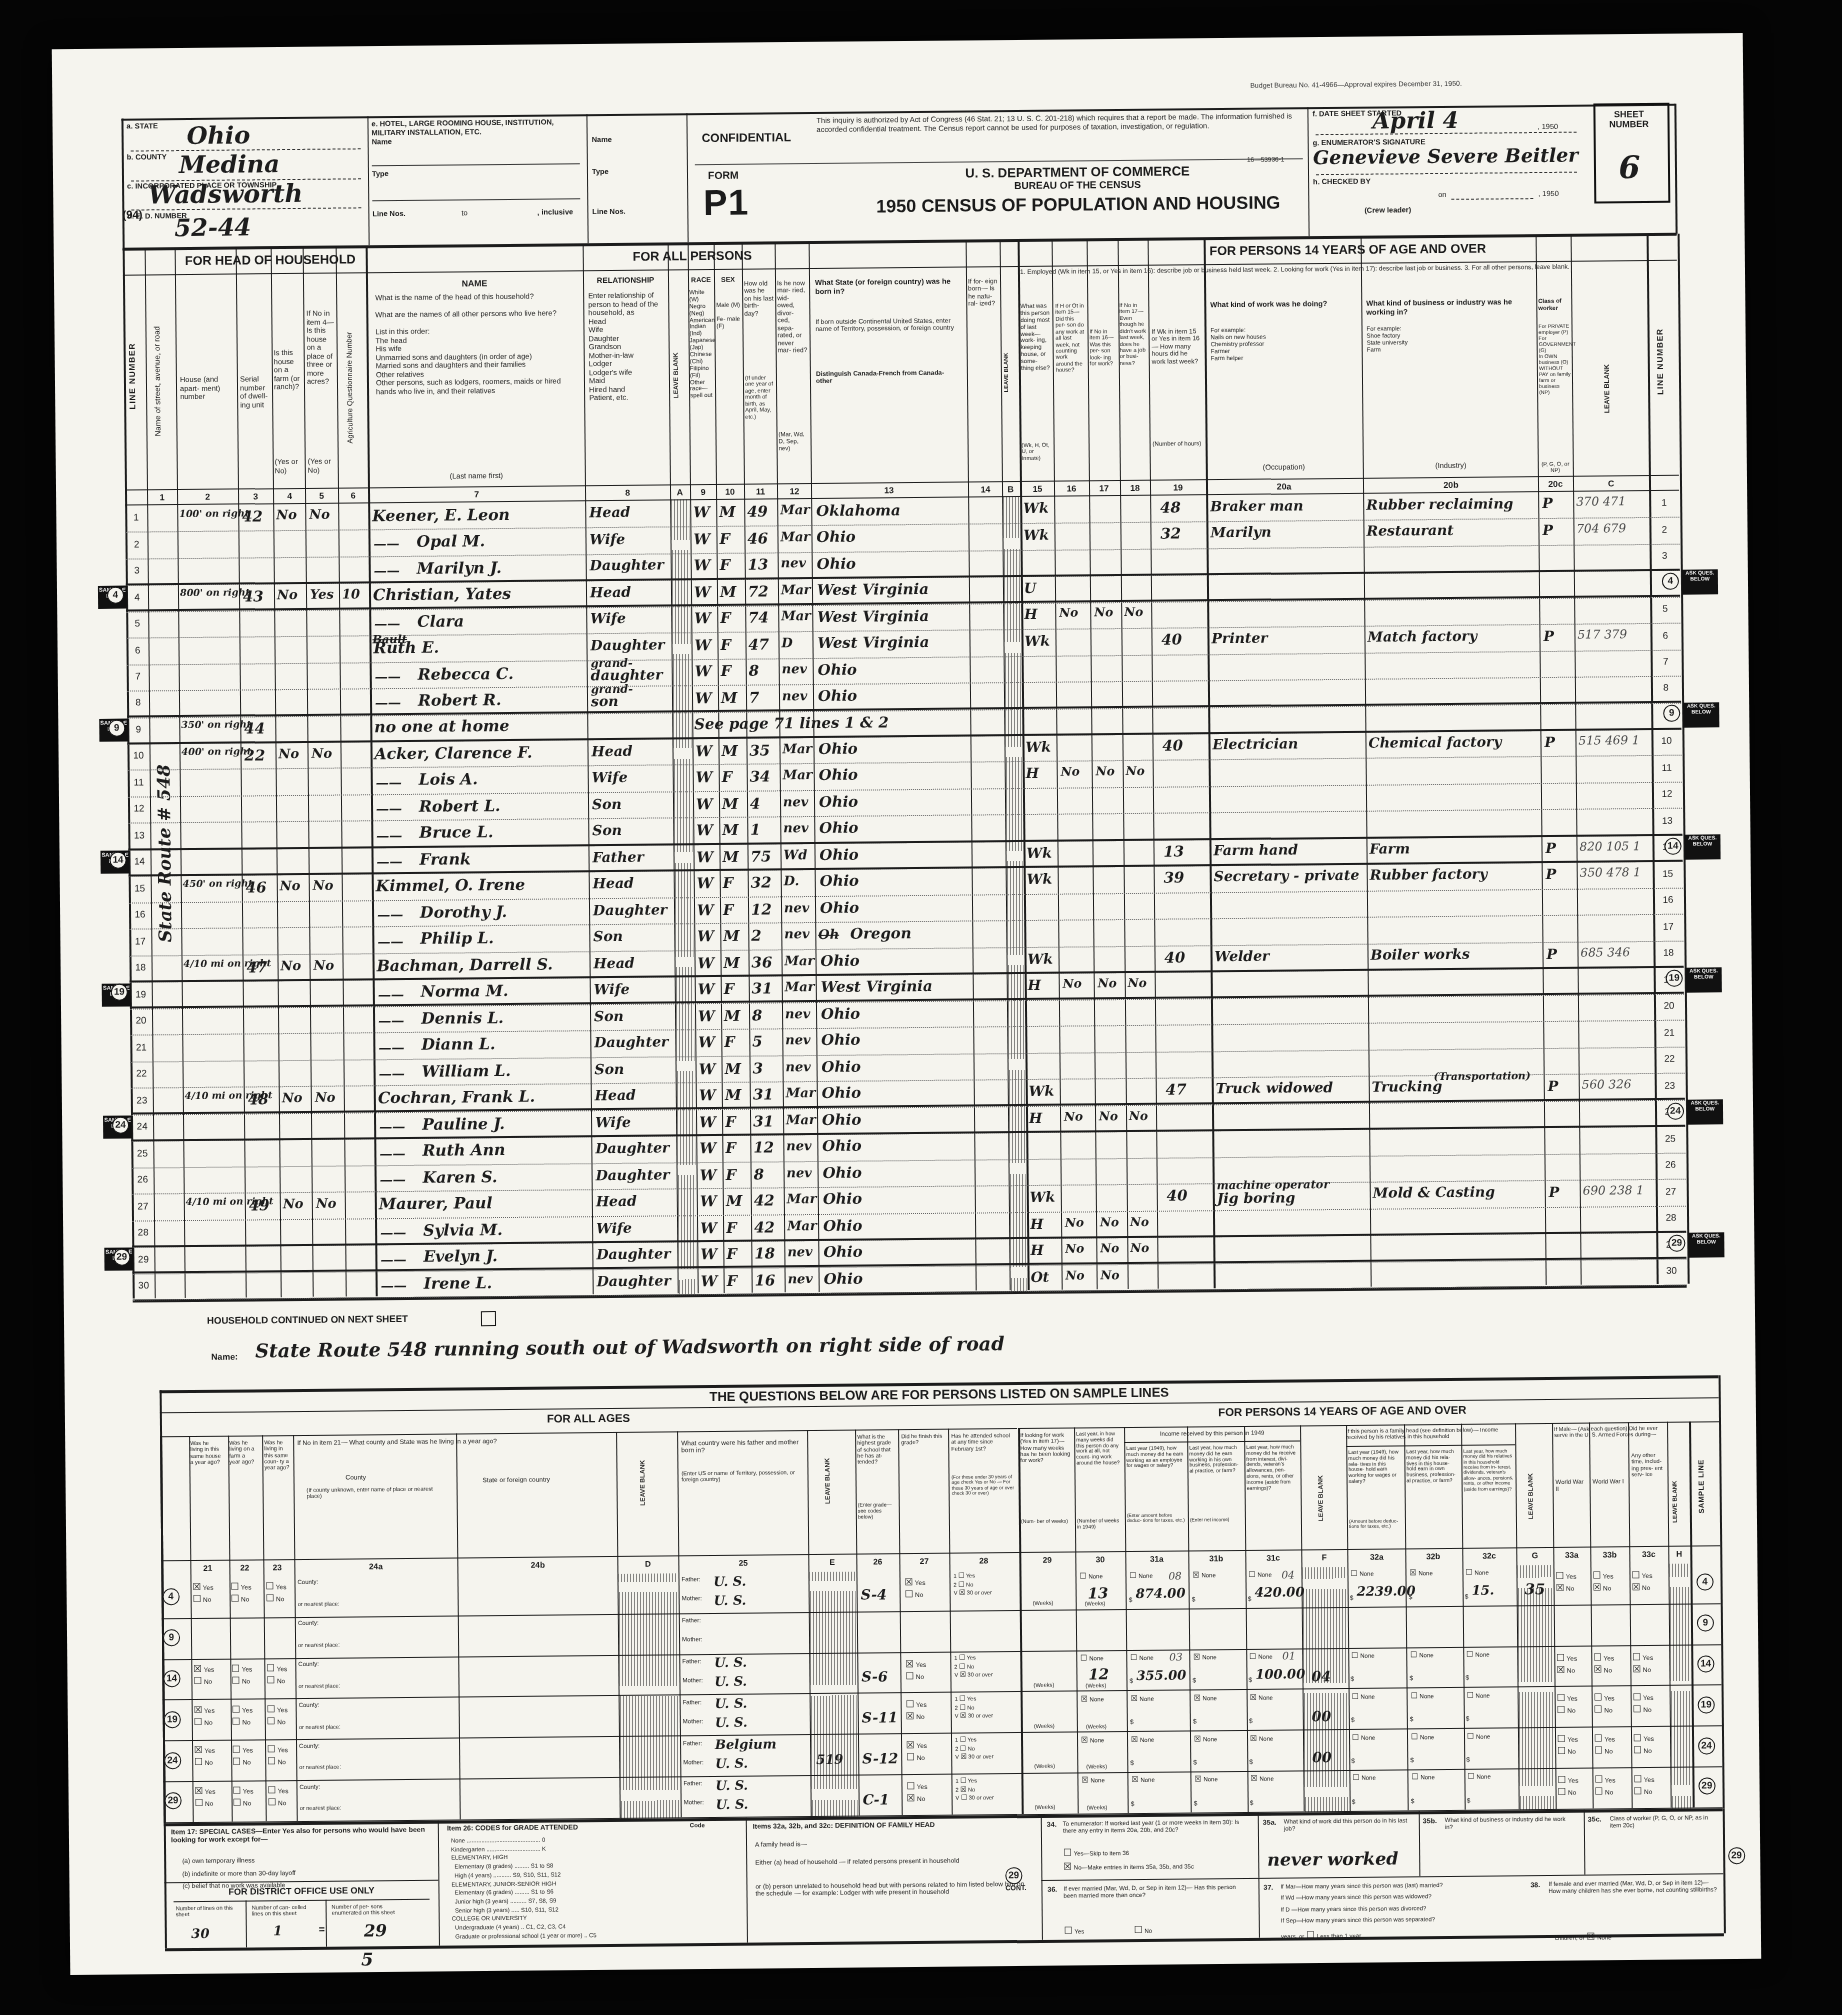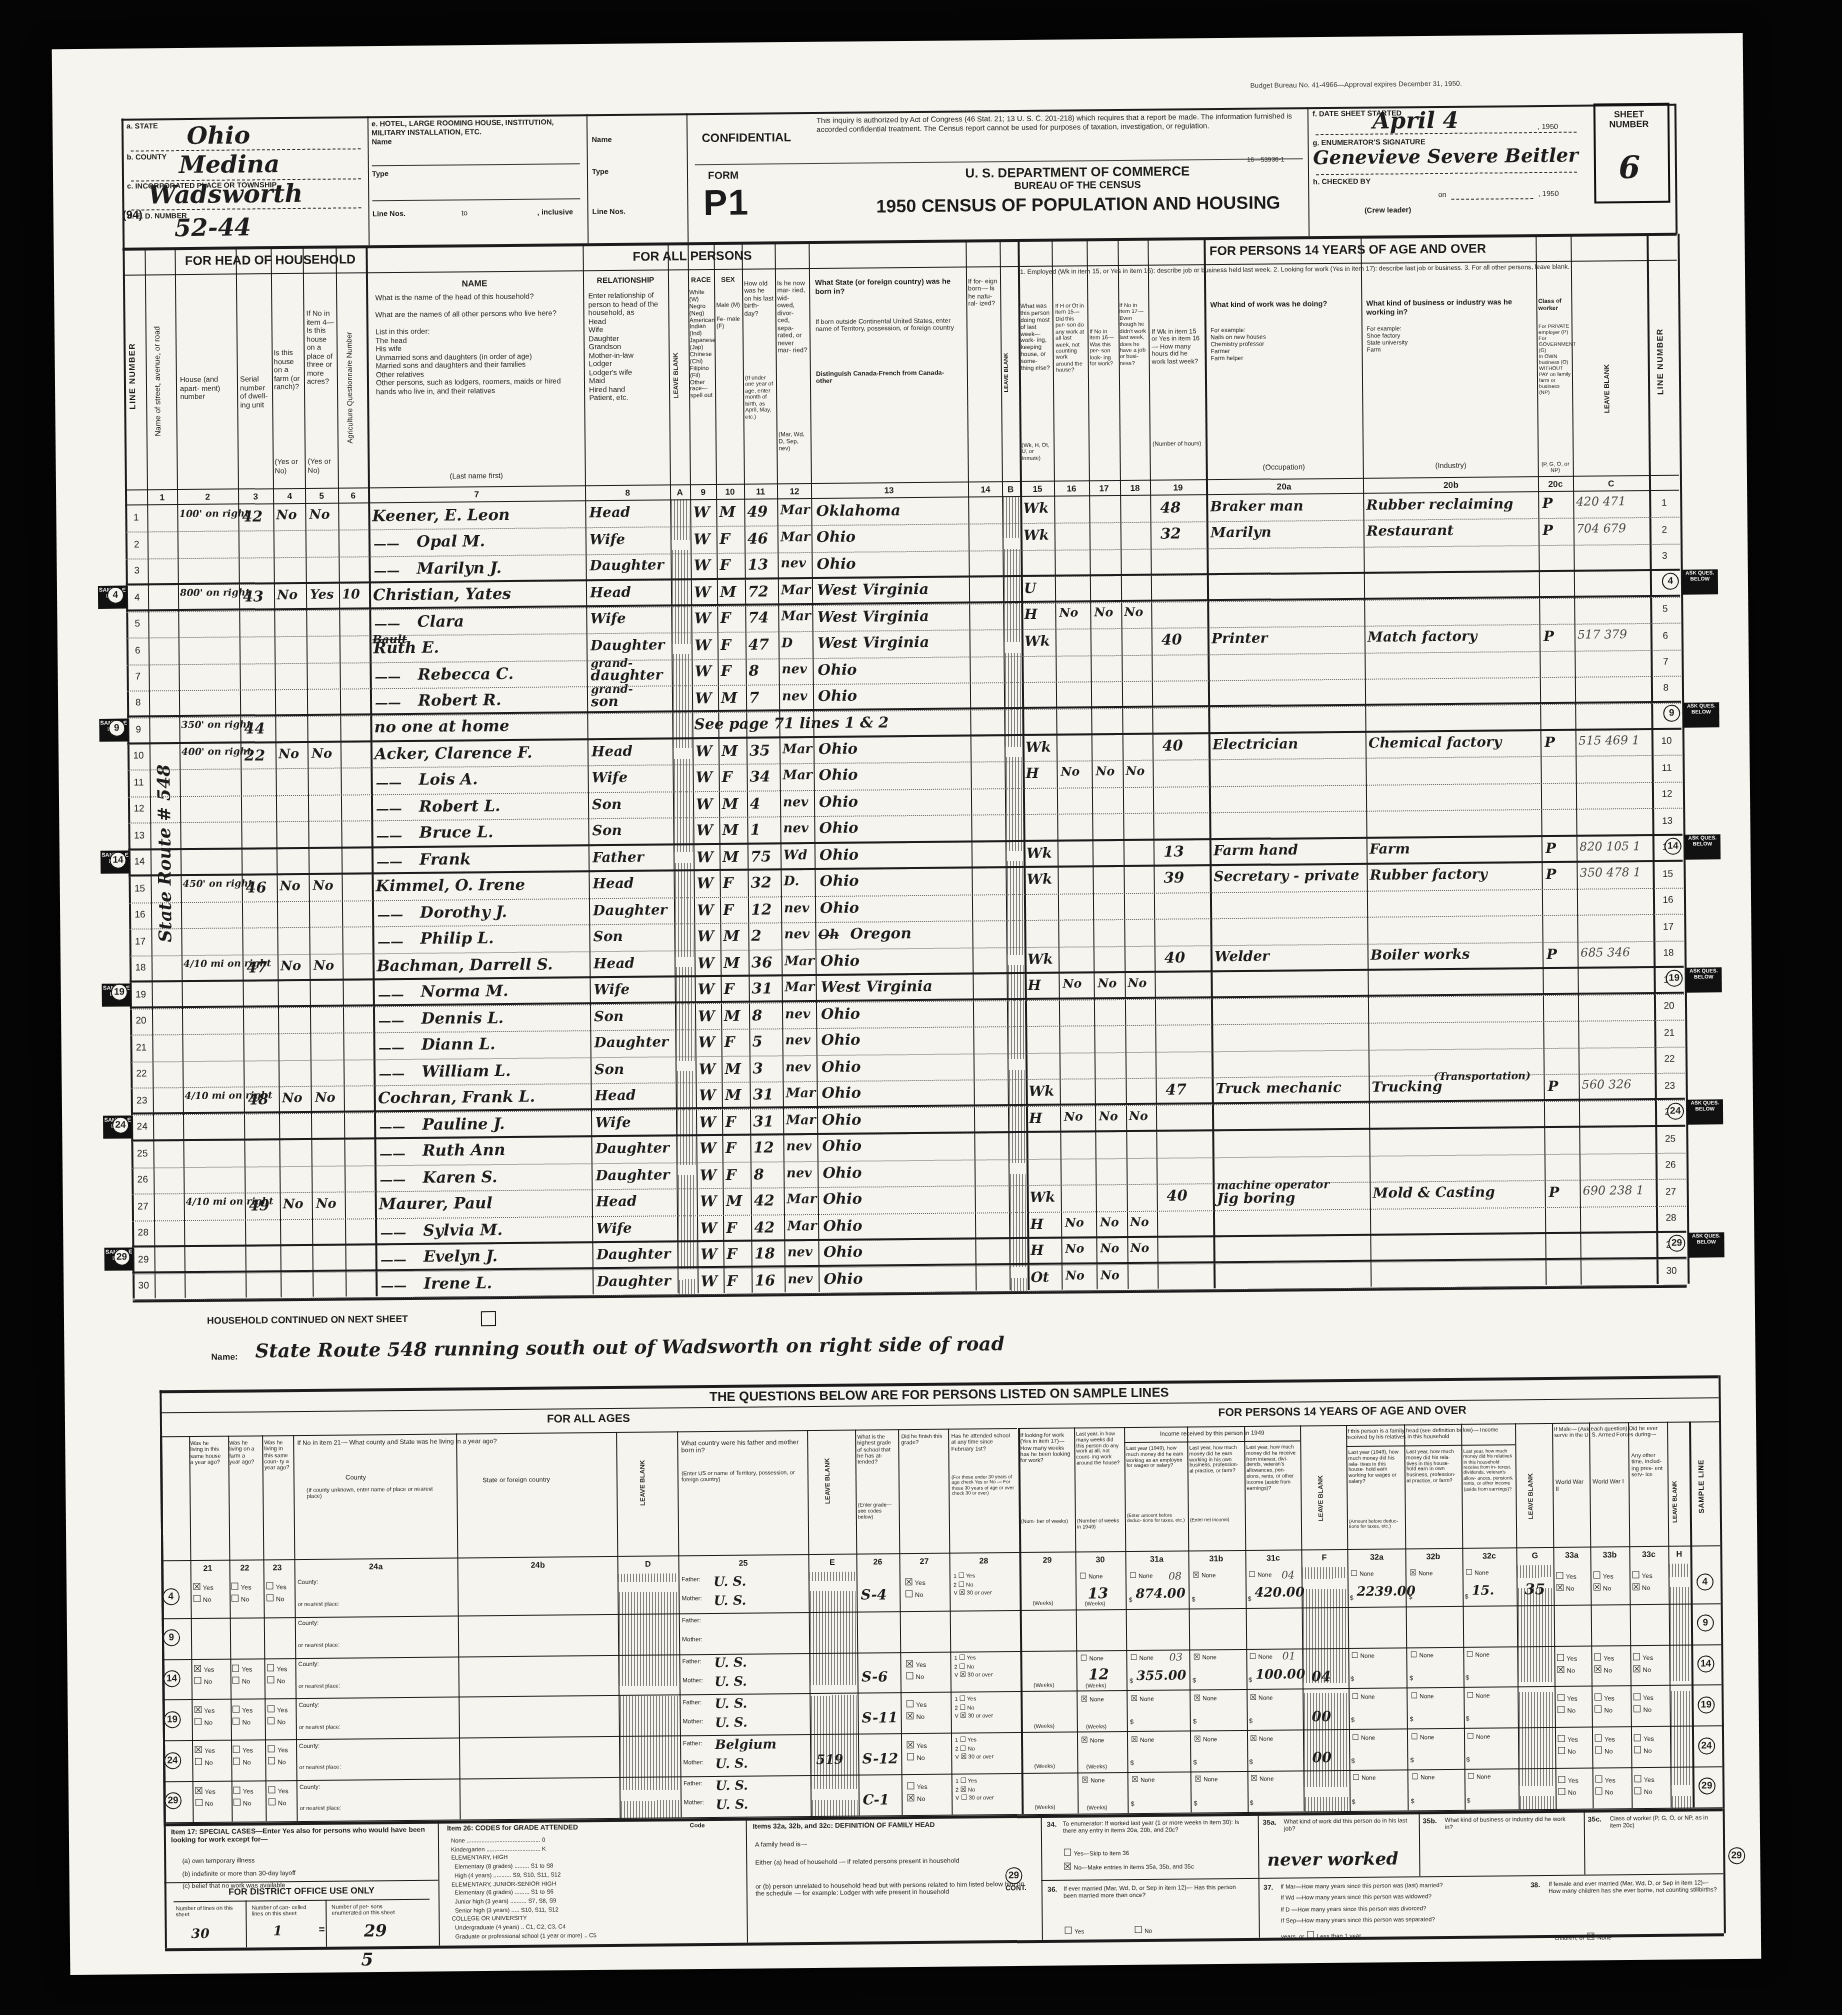--- a/index.html
+++ b/index.html
@@ -254,21 +254,21 @@
       <div class="abs hw" style="left: 698px; top: 501px; width: 22px; height: 26.5px; font-size: 14.8px; white-space: nowrap; overflow: visible;">W</div>
       <div class="abs hw" style="left: 724px; top: 501px; width: 24px; height: 26.5px; font-size: 14.8px; white-space: nowrap; overflow: visible;">M</div>
       <div class="abs hw" style="left: 752px; top: 501px; width: 28px; height: 26.5px; font-size: 14.8px; white-space: nowrap; overflow: visible;">49</div>
       <div class="abs hw" style="left: 785px; top: 501px; width: 30px; height: 26.5px; font-size: 13px; white-space: nowrap; overflow: visible;">Mar</div>
       <div class="abs hw" style="left: 821px; top: 501px; width: 149px; height: 26.5px; font-size: 14.8px; white-space: nowrap;">Oklahoma</div>
       <div class="abs hw" style="left: 1028px; top: 501px; width: 30px; height: 26.5px; font-size: 14px; white-space: nowrap; overflow: visible;">Wk</div>
       <div class="abs hw" style="left: 1165px; top: 501px; width: 52px; height: 26.5px; font-size: 14.8px; white-space: nowrap; overflow: visible;">48</div>
       <div class="abs hw" style="left: 1215px; top: 501px; width: 152px; height: 26.5px; font-size: 14px; white-space: nowrap;">Braker man</div>
       <div class="abs hw" style="left: 1371px; top: 501px; width: 171px; height: 26.5px; font-size: 14px; white-space: nowrap;">Rubber reclaiming</div>
       <div class="abs hw" style="left: 1547px; top: 501px; width: 30px; height: 26.5px; font-size: 14px; white-space: nowrap; overflow: visible;">P</div>
-      <div class="abs pencil" style="left: 1581px; top: 501px; width: 73px; height: 26.5px; font-size: 12px; white-space: nowrap;">420 471</div>
+      <div class="abs pencil" style="left: 1581px; top: 501px; width: 73px; height: 26.5px; font-size: 12px; white-space: nowrap;">370 471</div>
       <div class="abs" style="left: 130px; top: 524px; width: 1554px; height: 26.5px; border-bottom: 0.9px dotted rgb(102, 102, 102);"></div>
       <div class="abs ctr" style="left: 130px; top: 531px; width: 22px; height: 13px; font-size: 9.6px;">2</div>
       <div class="abs ctr" style="left: 1654px; top: 531px; width: 30px; height: 13px; font-size: 9.6px;">2</div>
       <div class="abs hw" style="left: 378px; top: 531px; width: 43px; height: 13px; font-size: 13px;">——</div>
       <div class="abs hw" style="left: 421px; top: 527px; width: 208px; height: 26.5px; font-size: 15.6px; white-space: nowrap;">Opal M.</div>
       <div class="abs hw" style="left: 594px; top: 528px; width: 78px; height: 26.5px; font-size: 14px; white-space: nowrap;">Wife</div>
       <div class="abs hw" style="left: 698px; top: 528px; width: 22px; height: 26.5px; font-size: 14.8px; white-space: nowrap; overflow: visible;">W</div>
       <div class="abs hw" style="left: 724px; top: 528px; width: 24px; height: 26.5px; font-size: 14.8px; white-space: nowrap; overflow: visible;">F</div>
       <div class="abs hw" style="left: 752px; top: 528px; width: 28px; height: 26.5px; font-size: 14.8px; white-space: nowrap; overflow: visible;">46</div>
       <div class="abs hw" style="left: 785px; top: 528px; width: 30px; height: 26.5px; font-size: 13px; white-space: nowrap; overflow: visible;">Mar</div>
@@ -592,21 +592,21 @@
       <div class="abs hw" style="left: 314px; top: 1084px; width: 28px; height: 26.5px; font-size: 13px; white-space: nowrap; overflow: visible;">No</div>
       <div class="abs hw" style="left: 377px; top: 1083px; width: 208px; height: 26.5px; font-size: 15.6px; white-space: nowrap;">Cochran, Frank L.</div>
       <div class="abs hw" style="left: 594px; top: 1084px; width: 78px; height: 26.5px; font-size: 14px; white-space: nowrap;">Head</div>
       <div class="abs hw" style="left: 698px; top: 1084px; width: 22px; height: 26.5px; font-size: 14.8px; white-space: nowrap; overflow: visible;">W</div>
       <div class="abs hw" style="left: 724px; top: 1084px; width: 24px; height: 26.5px; font-size: 14.8px; white-space: nowrap; overflow: visible;">M</div>
       <div class="abs hw" style="left: 752px; top: 1084px; width: 28px; height: 26.5px; font-size: 14.8px; white-space: nowrap; overflow: visible;">31</div>
       <div class="abs hw" style="left: 785px; top: 1084px; width: 30px; height: 26.5px; font-size: 13px; white-space: nowrap; overflow: visible;">Mar</div>
       <div class="abs hw" style="left: 821px; top: 1083px; width: 149px; height: 26.5px; font-size: 14.8px; white-space: nowrap;">Ohio</div>
       <div class="abs hw" style="left: 1028px; top: 1084px; width: 30px; height: 26.5px; font-size: 14px; white-space: nowrap; overflow: visible;">Wk</div>
       <div class="abs hw" style="left: 1165px; top: 1083px; width: 52px; height: 26.5px; font-size: 14.8px; white-space: nowrap; overflow: visible;">47</div>
-      <div class="abs hw" style="left: 1215px; top: 1083px; width: 152px; height: 26.5px; font-size: 14px; white-space: nowrap;">Truck mechanic</div>
+      <div class="abs hw" style="left: 1215px; top: 1083px; width: 152px; height: 26.5px; font-size: 14px; white-space: nowrap;">Truck widowed</div>
       <div class="abs hw" style="left: 1433px; top: 1075px; width: 176px; height: 11.3px; font-size: 10.4px; white-space: nowrap;">(Transportation)</div>
       <div class="abs hw" style="left: 1371px; top: 1083px; width: 171px; height: 26.5px; font-size: 14px; white-space: nowrap;">Trucking</div>
       <div class="abs hw" style="left: 1547px; top: 1084px; width: 30px; height: 26.5px; font-size: 14px; white-space: nowrap; overflow: visible;">P</div>
       <div class="abs pencil" style="left: 1581px; top: 1084px; width: 73px; height: 26.5px; font-size: 12px; white-space: nowrap;">560 326</div>
       <div class="abs" style="left: 130px; top: 1106px; width: 1554px; height: 26.5px; border-bottom: 0.9px dotted rgb(102, 102, 102);"></div>
       <div class="abs ctr" style="left: 130px; top: 1113px; width: 22px; height: 13px; font-size: 9.6px;">24</div>
       <div class="abs ctr" style="left: 1654px; top: 1113px; width: 30px; height: 13px; font-size: 9.6px;">24</div>
       <div class="abs hw" style="left: 378px; top: 1114px; width: 43px; height: 13px; font-size: 13px;">——</div>
       <div class="abs hw" style="left: 421px; top: 1110px; width: 208px; height: 26.5px; font-size: 15.6px; white-space: nowrap;">Pauline J.</div>
       <div class="abs hw" style="left: 594px; top: 1111px; width: 78px; height: 26.5px; font-size: 14px; white-space: nowrap;">Wife</div>

